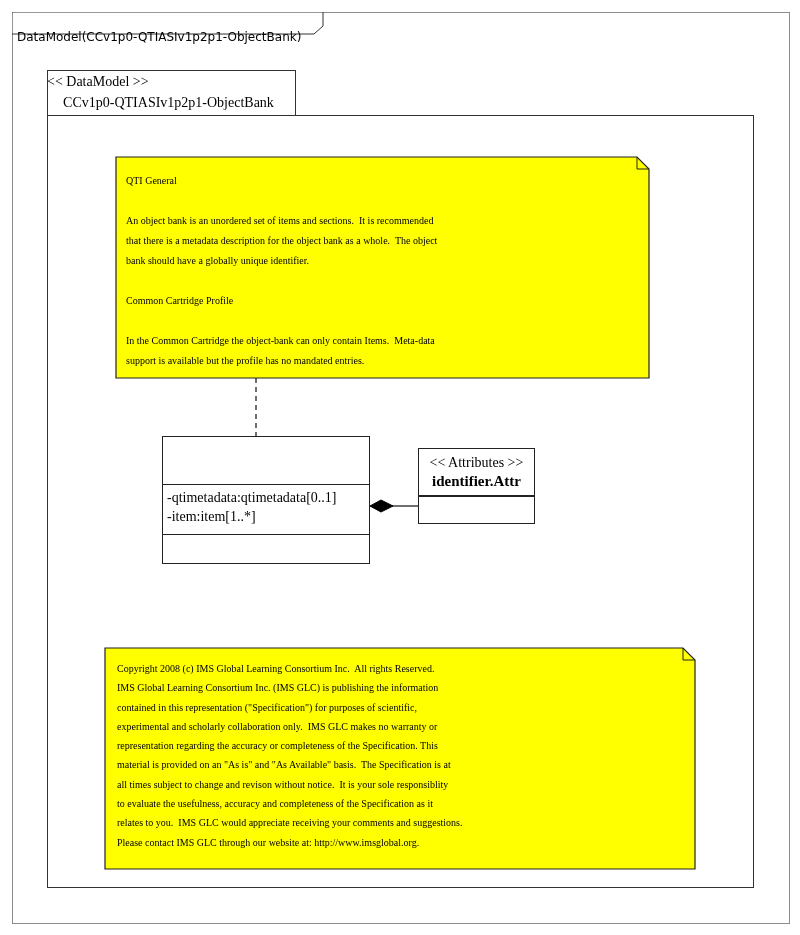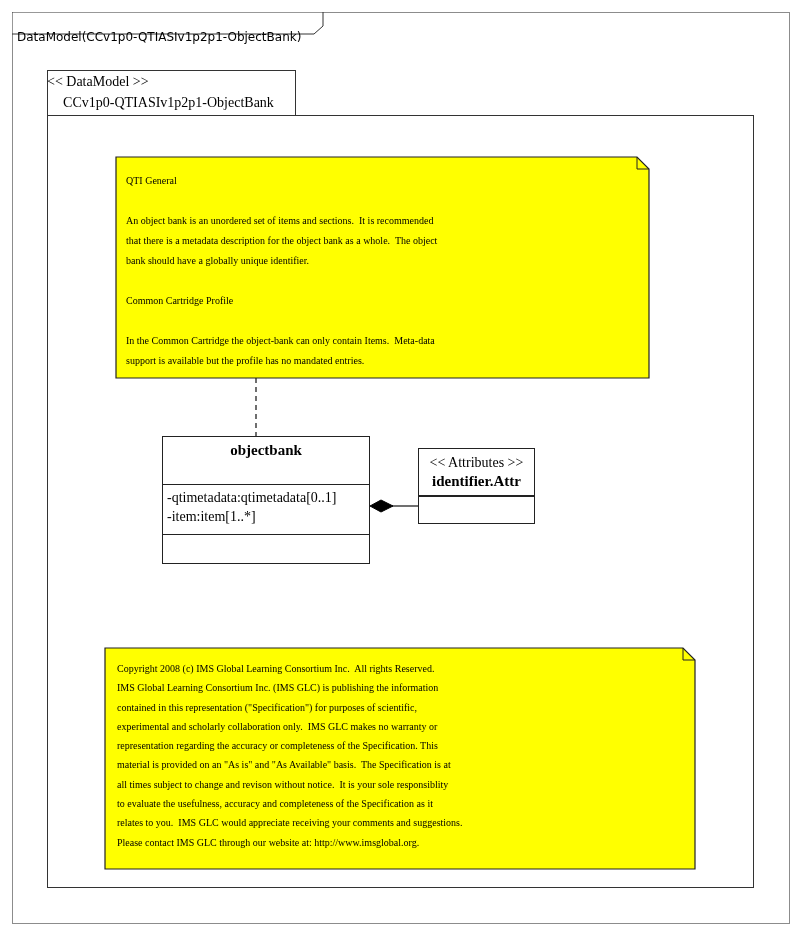--- a/index.html
+++ b/index.html
@@ -79,21 +79,20 @@
 experimental and scholarly collaboration only.  IMS GLC makes no warranty or
 representation regarding the accuracy or completeness of the Specification. This
 material is provided on an "As is" and "As Available" basis.  The Specification is at
 all times subject to change and revison without notice.  It is your sole responsiblity
 to evaluate the usefulness, accuracy and completeness of the Specification as it
 relates to you.  IMS GLC would appreciate receiving your comments and suggestions.
 Please contact IMS GLC through our website at: http://www.imsglobal.org.</div>
 
 <div class="abs cls" style="left:162px;top:436px;width:208px;height:128px;">
   <div style="height:47px;padding-top:4px;box-sizing:border-box;">
-    <div class="serif cls-name">objectbank</div>
   </div>
   <div class="hdiv"></div>
   <div style="height:49px;padding:3px 0 0 4px;box-sizing:border-box;">
     <div class="serif cls-attr">-qtimetadata:qtimetadata[0..1]</div>
     <div class="serif cls-attr">-item:item[1..*]</div>
   </div>
   <div class="hdiv"></div>
   <div style="height:28px;"></div>
 </div>
 

